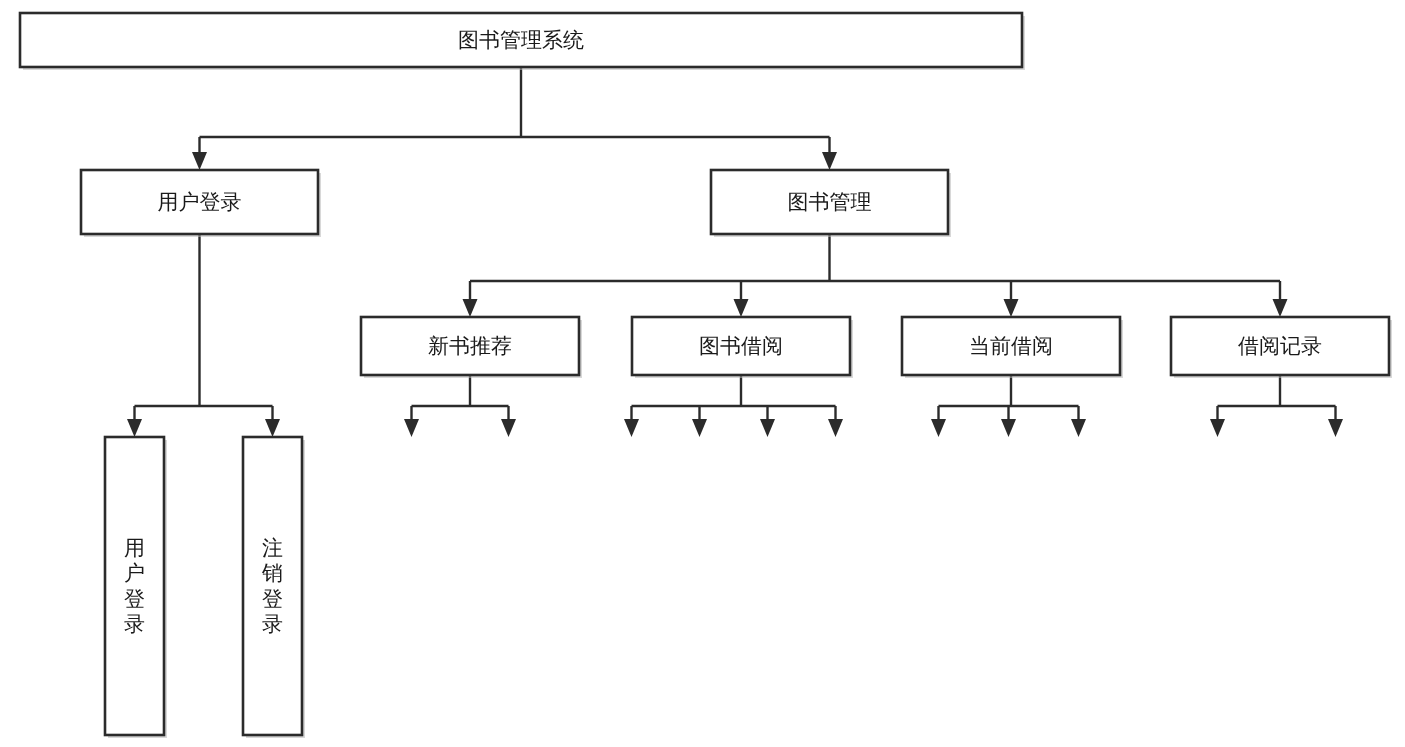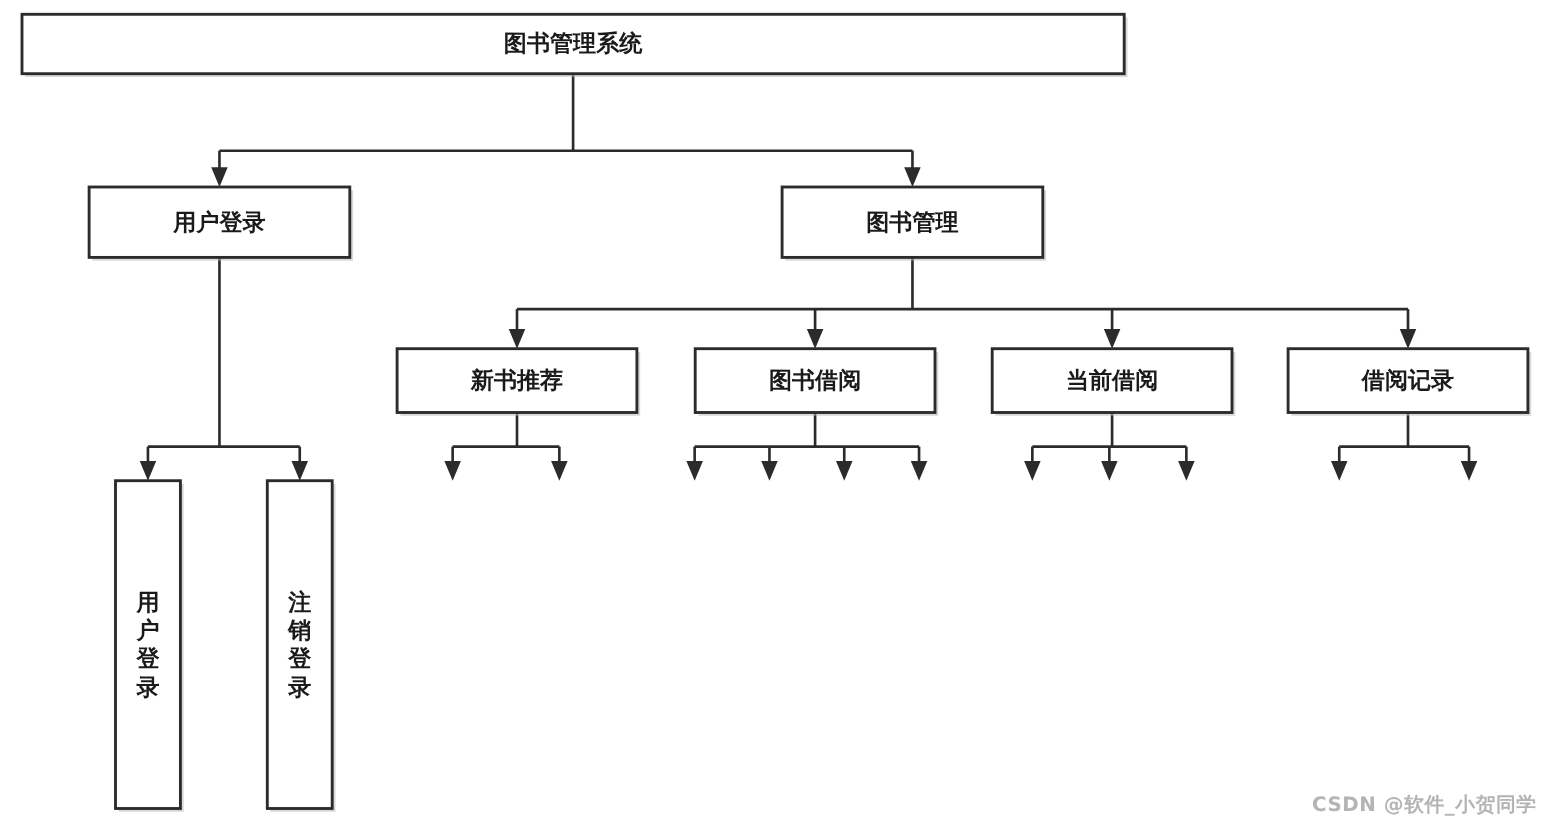--- a/index.html
+++ b/index.html
@@ -13,21 +13,20 @@
     font-family: "DejaVu Sans", "Liberation Sans", sans-serif;
     overflow: hidden;
     position: relative;
   }
   #diagram-root {
     position: absolute;
     left: 0;
     top: 0;
     width: 1405px;
     height: 747px;
-    font-weight: bold;
   }
   svg.diagram-canvas {
     display: block;
     width: 1405px;
     height: 747px;
   }
   .node-box {
     fill: #ffffff;
     stroke: #2b2b2b;
     stroke-width: 2.6;
@@ -172,14 +171,13 @@
           <rect x="902" y="317" width="218" height="58" class="node-box"></rect>
           <text x="1011" y="347" class="node-label-h">当前借阅</text>
         </g>
         <g>
           <rect x="1174" y="320" width="218" height="58" class="node-shadow"></rect>
           <rect x="1171" y="317" width="218" height="58" class="node-box"></rect>
           <text x="1280" y="347" class="node-label-h">借阅记录</text>
         </g>
       </g>
   </svg>
-  <div class="watermark">CSDN @软件_小贺同学</div>
 </div>
 
 </body></html>

